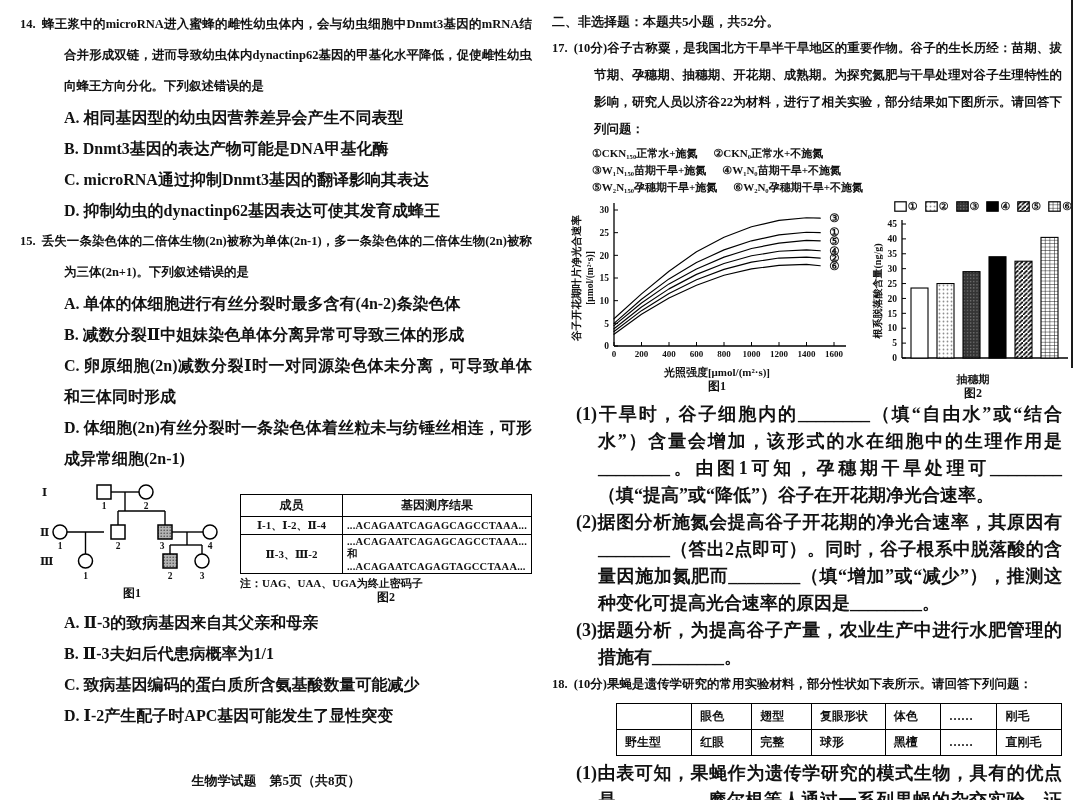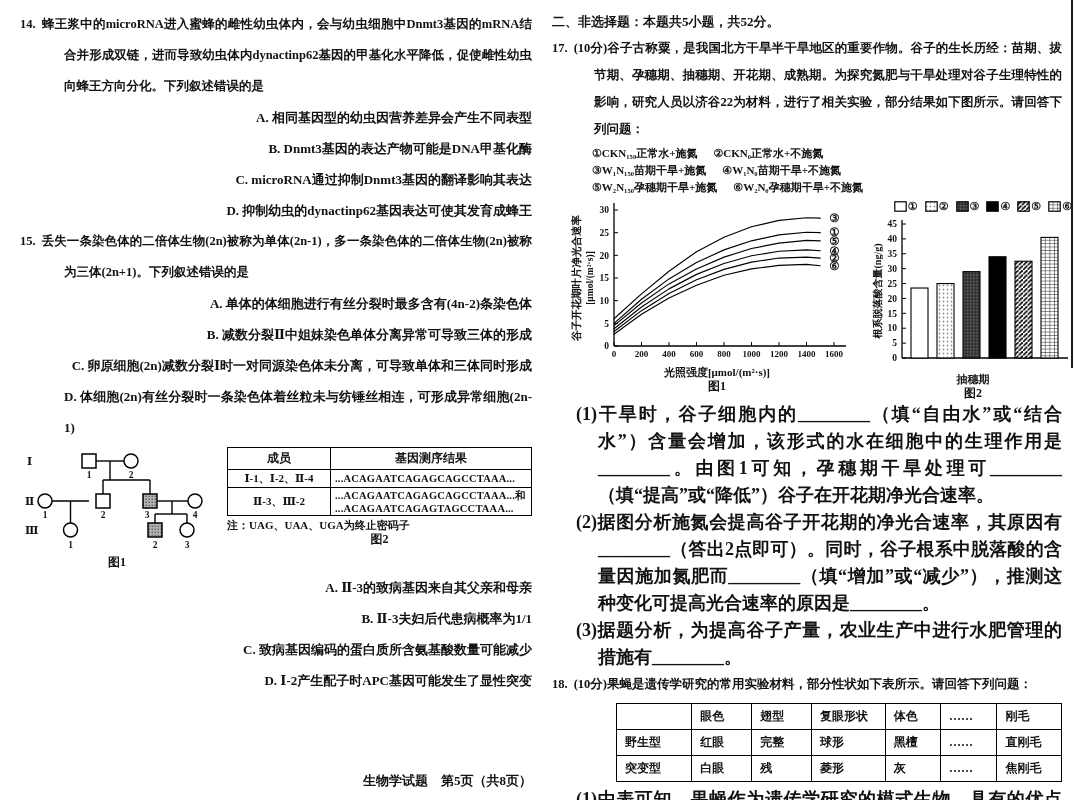--- a/index.html
+++ b/index.html
@@ -1,36 +1,36 @@
 <!DOCTYPE html>
 <html><head>
 <meta charset="utf-8">
 <style>
   html,body{margin:0;padding:0;background:#fff;}
   body{width:1074px;height:800px;position:relative;overflow:hidden;
        font-family:"Liberation Serif","DejaVu Serif",serif;color:#121212;}
   .sheet{display:flex;width:1074px;height:800px;box-sizing:border-box;}
   .col{box-sizing:border-box;display:flex;flex-direction:column;}
-  .col-left{width:540px;padding:9px 8px 6px 20px;align-items:flex-end;}
+  .col-left{width:540px;padding:9px 8px 6px 20px;}
   .col-right{width:534px;padding:9px 12px 6px 12px;}
   .edge{position:absolute;right:1px;top:0;width:2px;height:46%;background:#1a1a1a;}
   p{margin:0;text-align:justify;font-weight:600;}
   
   .col-left p.stem{font-size:12.5px;line-height:31px;padding-left:44px;text-indent:-44px;}
-  .col-left p.opt{font-size:13px;line-height:31px;padding-left:44px;}
+  .col-left p.opt{font-size:16px;line-height:31px;padding-left:44px;}
   
   .col-right p.section{font-size:13px;line-height:26px;font-weight:700;}
   .col-right p.stem{font-size:12.5px;line-height:27px;padding-left:42px;text-indent:-42px;}
   .col-right p.sub{font-size:18px;line-height:27px;margin-left:24px;padding-left:22px;text-indent:-22px;}
   .qnum{padding-right:6px;}
   
   .fig16{display:flex;gap:10px;margin:4px 0 2px 14px;align-items:flex-start;}
   .ped-block{width:200px;text-align:center;}
   .fig-cap{font-size:12px;font-weight:700;text-align:center;line-height:15px;}
-  .seq-block{width:305px;}
+  .seq-block{width:305px;margin-top:16px;}
   table.seq{border-collapse:collapse;width:100%;}
   table.seq th,table.seq td{border:1.4px solid #000;font-weight:700;padding:1px 4px;}
   table.seq th{font-size:12px;text-align:center;height:19px;}
   td.mem{font-size:11px;text-align:center;width:94px;}
   td.seqv{font-size:10.5px;text-align:left;letter-spacing:.2px;}
   .seq-note{font-size:11px;font-weight:700;margin-top:2px;line-height:14px;}
   
   .treat-legend{margin:2px 0 0 40px;font-size:11px;font-weight:700;line-height:17px;}
   .treat-legend .row{display:flex;gap:16px;}
   .treat-legend .row span{white-space:nowrap;}
@@ -346,29 +346,20 @@
       </tr>
       <tr>
         <td>野生型</td>
         <td>红眼</td>
         <td>完整</td>
         <td>球形</td>
         <td>黑檀</td>
         <td>……</td>
         <td>直刚毛</td>
       </tr>
-      <tr>
-        <td>突变型</td>
-        <td>白眼</td>
-        <td>残</td>
-        <td>菱形</td>
-        <td>灰</td>
-        <td>……</td>
-        <td>焦刚毛</td>
-      </tr>
     </tbody>
       </table>
 
     <p class="sub">(1)由表可知，果蝇作为遗传学研究的模式生物，具有的优点是________。摩尔根等人通过一系列果蝇的杂交实验，证明基因位于染色体上的科学方法是________。</p>
     <p class="sub">(2)研究人员常在果蝇的饲料中添加碱基类似物，观察到子代果蝇中出现了多种突变性状，说明基因突变的特点有________。</p>
 
   </div>
 </div>
 
 <div class="edge"></div>

